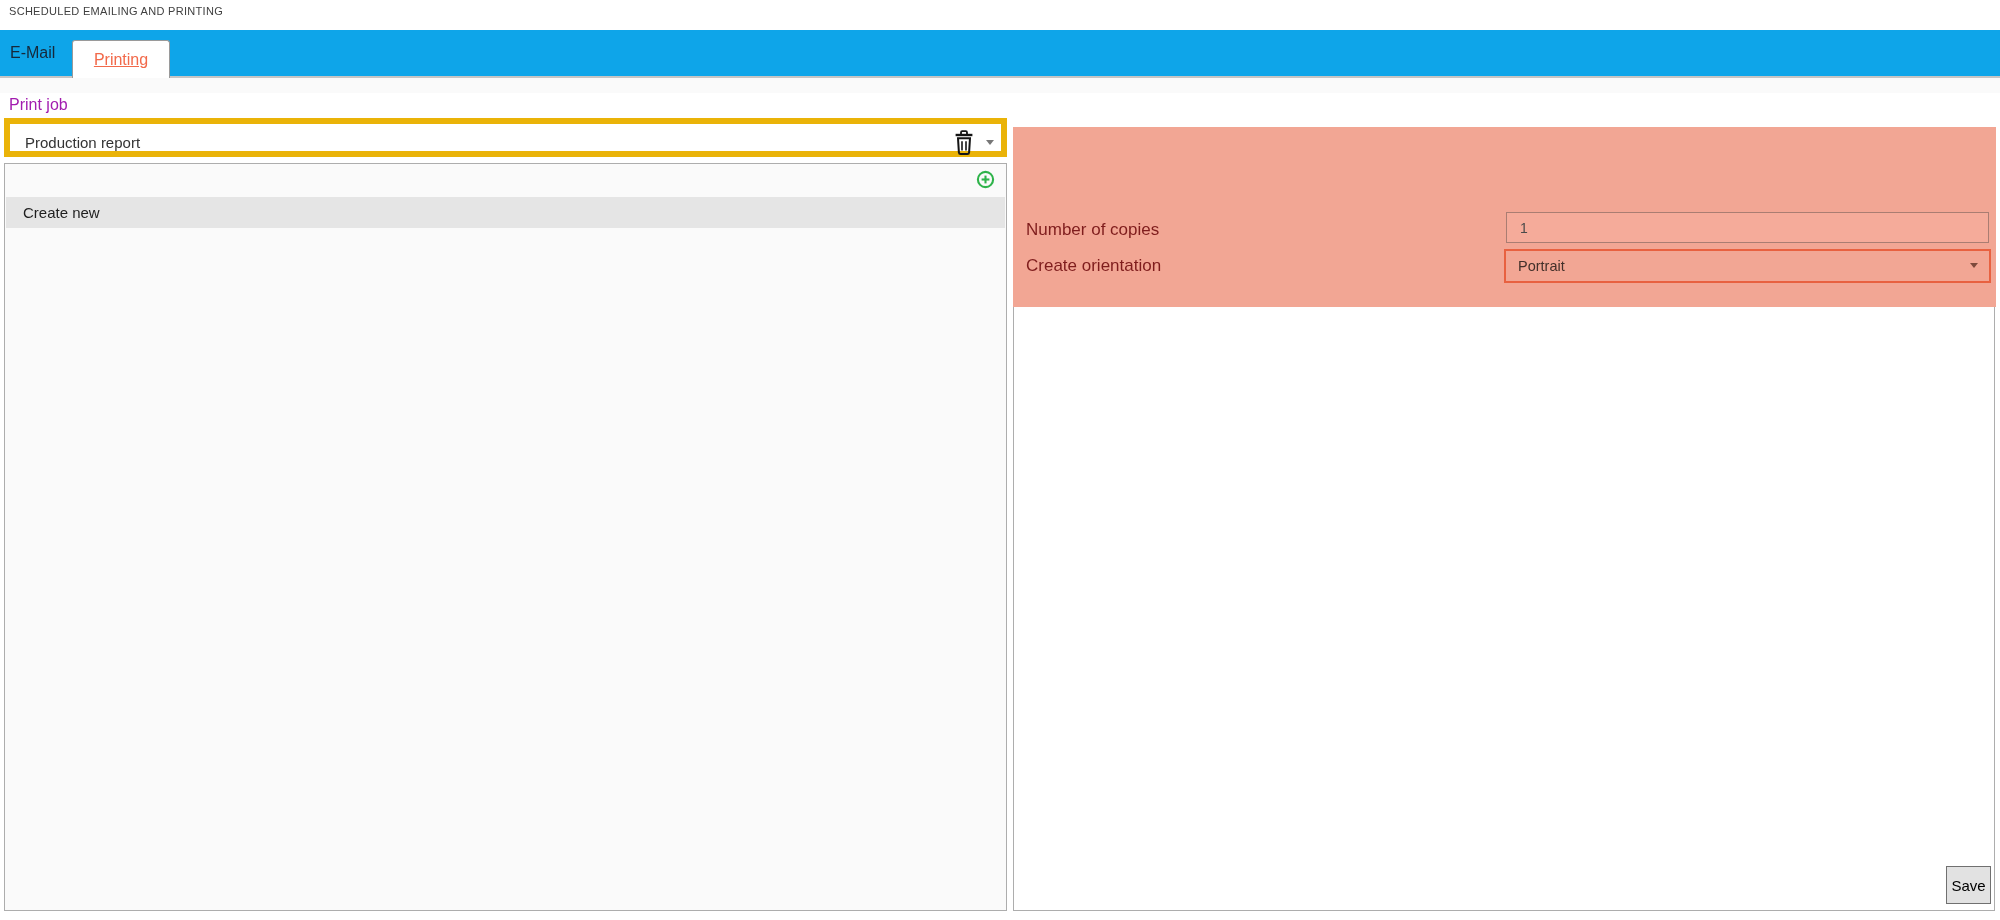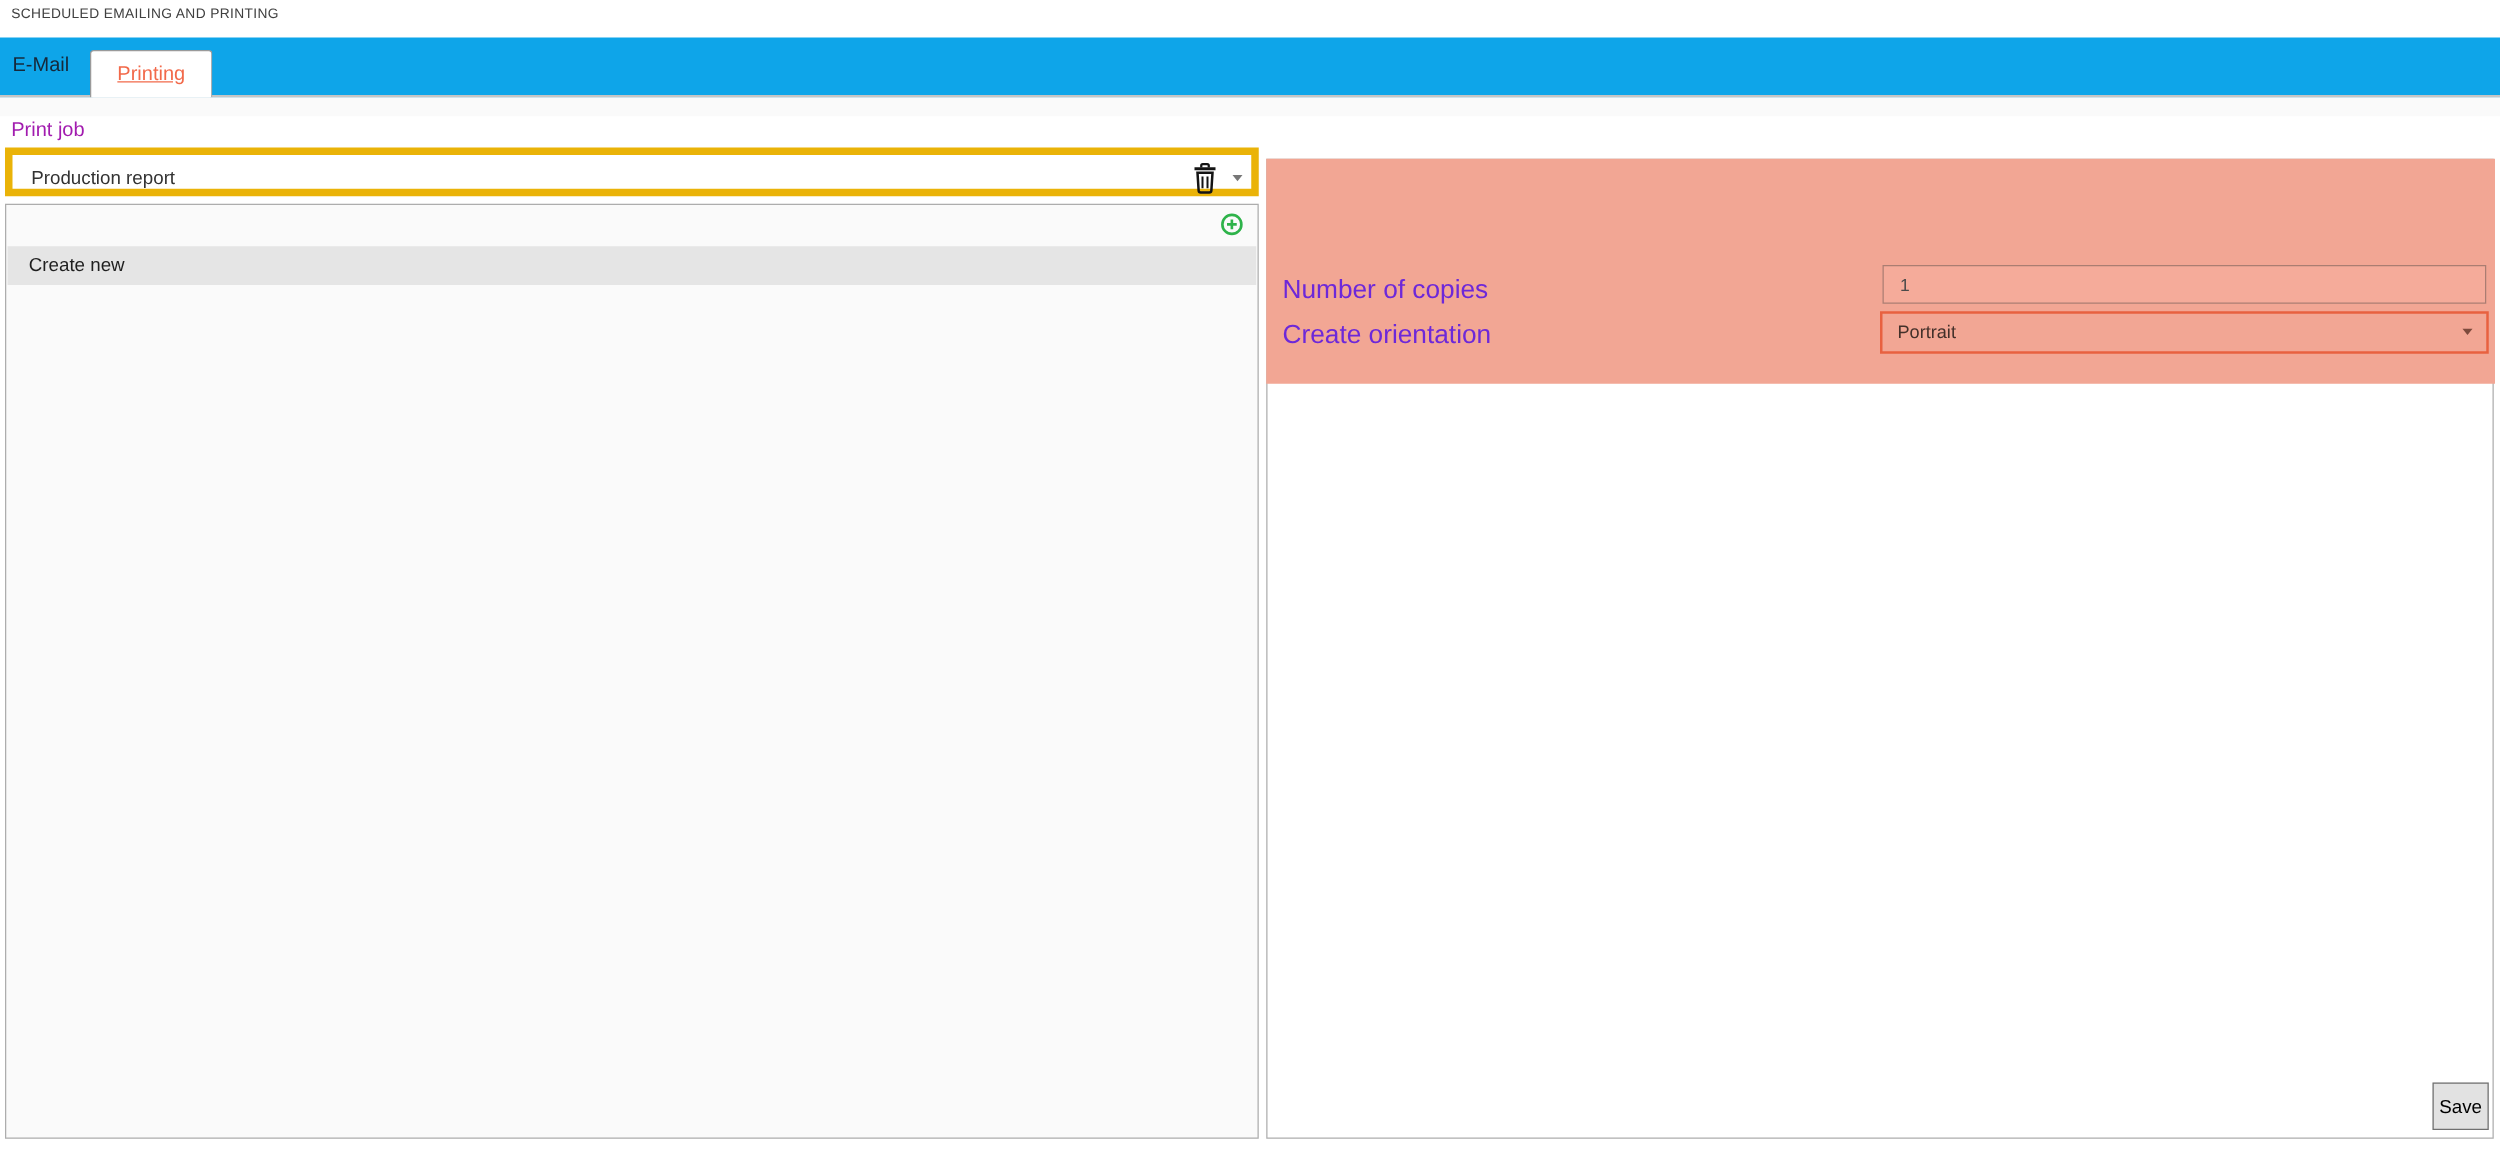--- a/index.html
+++ b/index.html
@@ -107,21 +107,21 @@
     cursor: pointer;
   }
   .report-select .sel-caret {
     position: absolute; right: 11px; top: 11px;
     width: 0; height: 0;
     border-left: 4px solid transparent; border-right: 4px solid transparent;
     border-top: 5px solid #a06353;
   }
   .field-label {
     position: absolute; left: 13px;
-    font-size: 21px; color: #6d28d9;
+    font-size: 17px; color: #7f1d1d;
   }
   .label-copies { top: 93px; }
   .label-orientation { top: 129px; }
   .copies-input {
     position: absolute; left: 493px; top: 85px; width: 483px; height: 31px;
     background: #f5ab9a; border: 1px solid #aa7d72;
     padding-left: 13px;
     font-family: "Liberation Sans", sans-serif;
     font-size: 14px; color: #4a4a4a;
     outline: none;

